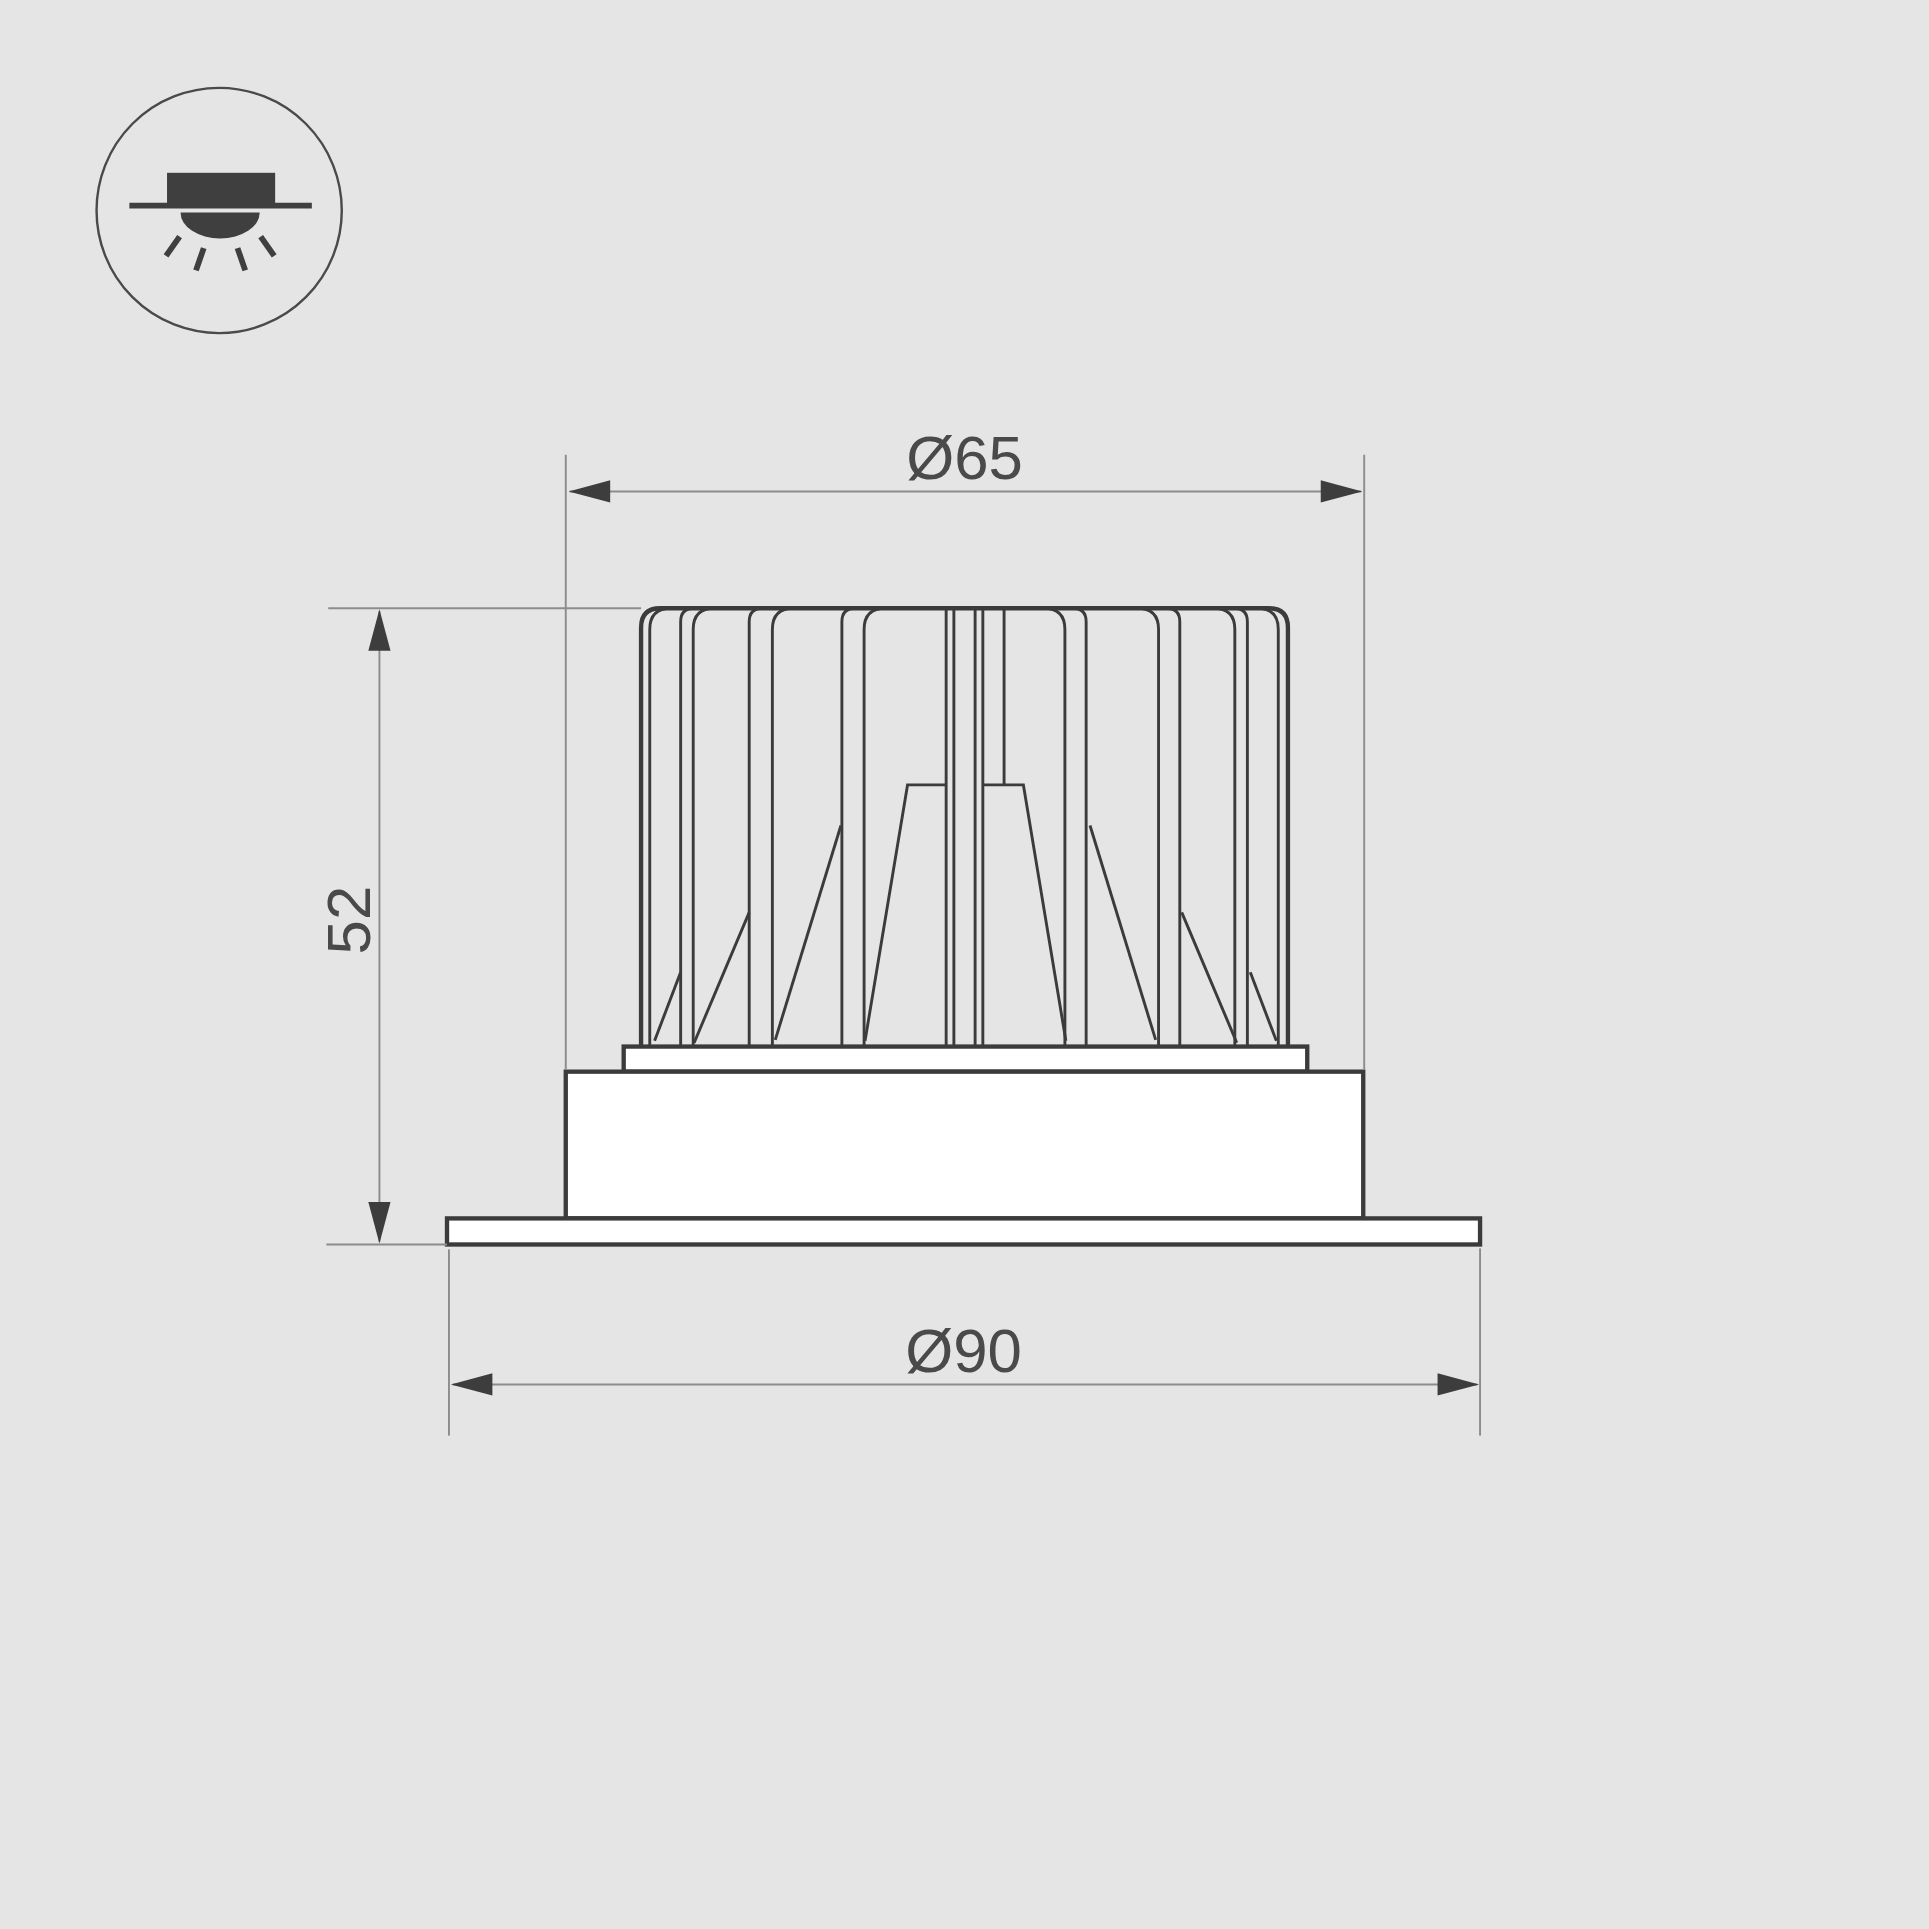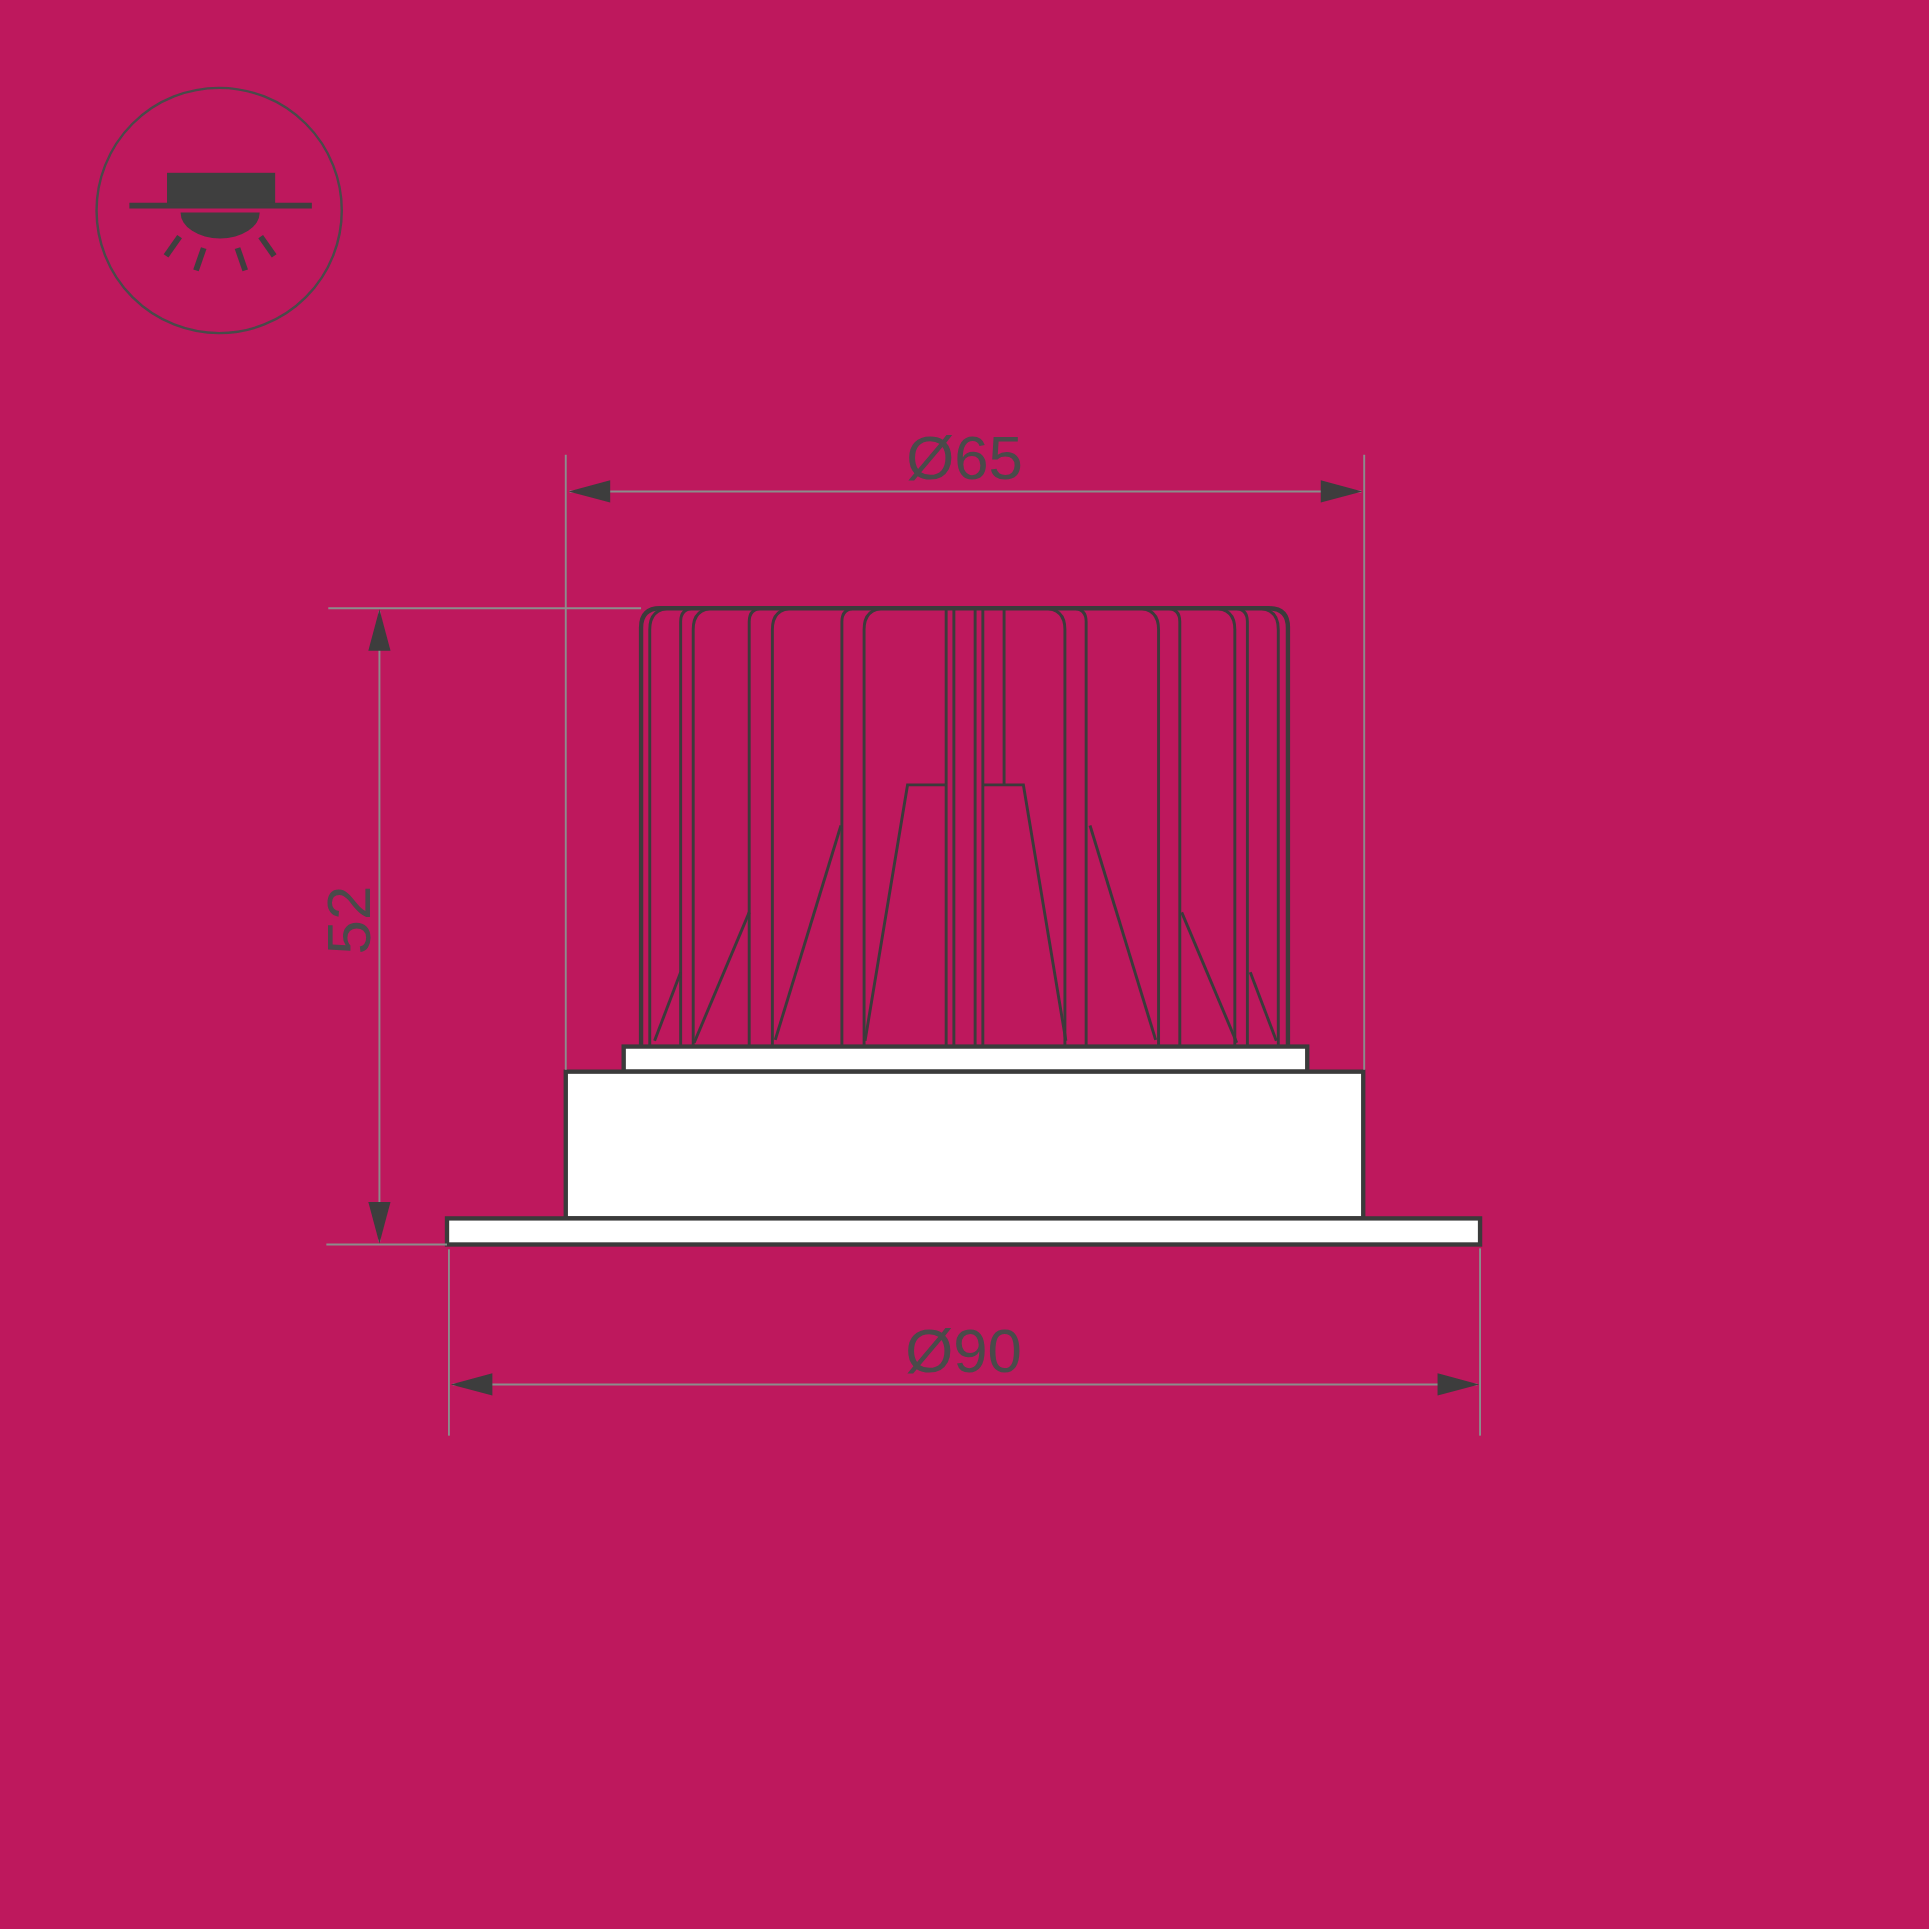--- a/index.html
+++ b/index.html
@@ -4,21 +4,21 @@
 <style>
   html, body {
     margin: 0;
     padding: 0;
     background: #ffffff;
   }
   .canvas {
     position: relative;
     width: 1929px;
     height: 1929px;
-    background: #be185d;
+    background: #e5e5e5;
     overflow: hidden;
   }
   svg text {
     font-family: "Liberation Sans", "DejaVu Sans", sans-serif;
     font-size: 64px;
     fill: #4a4a4a;
   }
   .part-thick   { stroke: #3b3b3b; stroke-width: 4.5; fill: none; }
   .part-fill    { stroke: #3b3b3b; stroke-width: 4.5; fill: #ffffff; }
   .part-med     { stroke: #3b3b3b; stroke-width: 3;   fill: none; }

